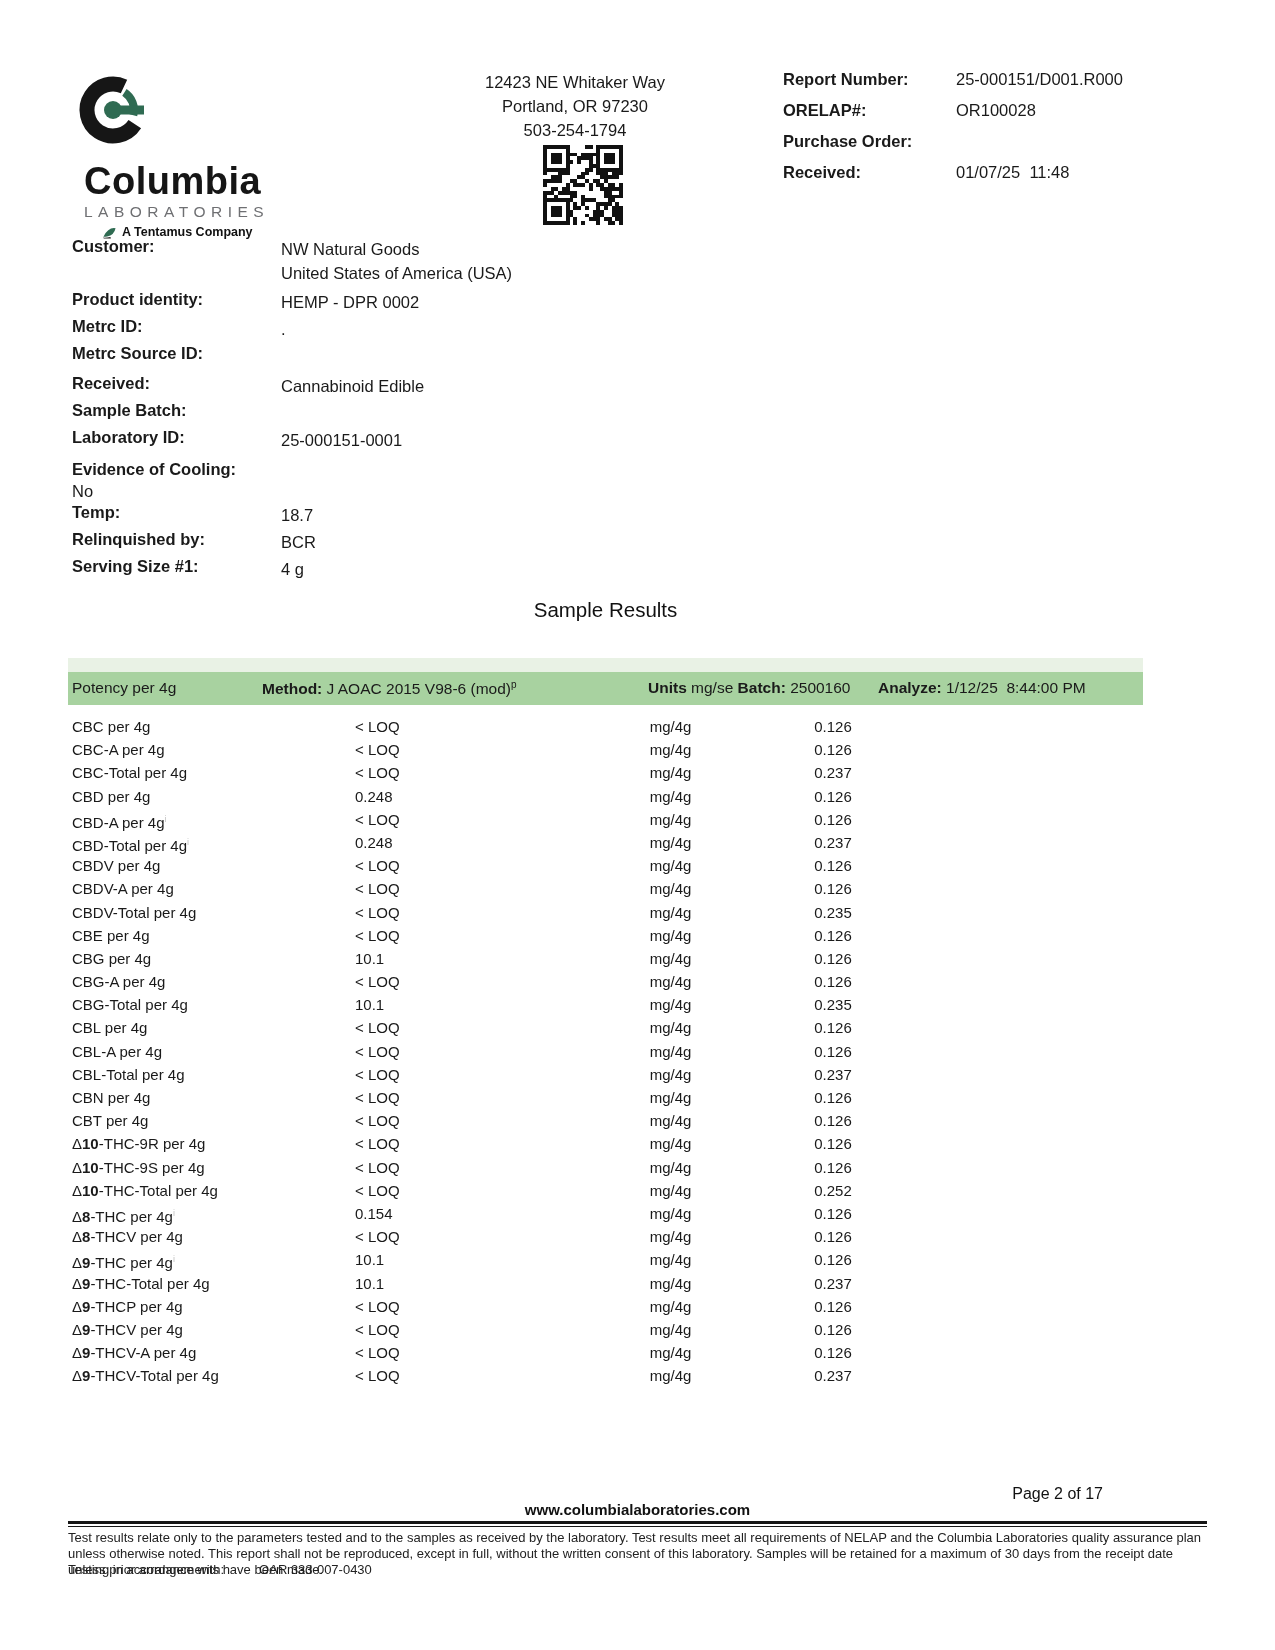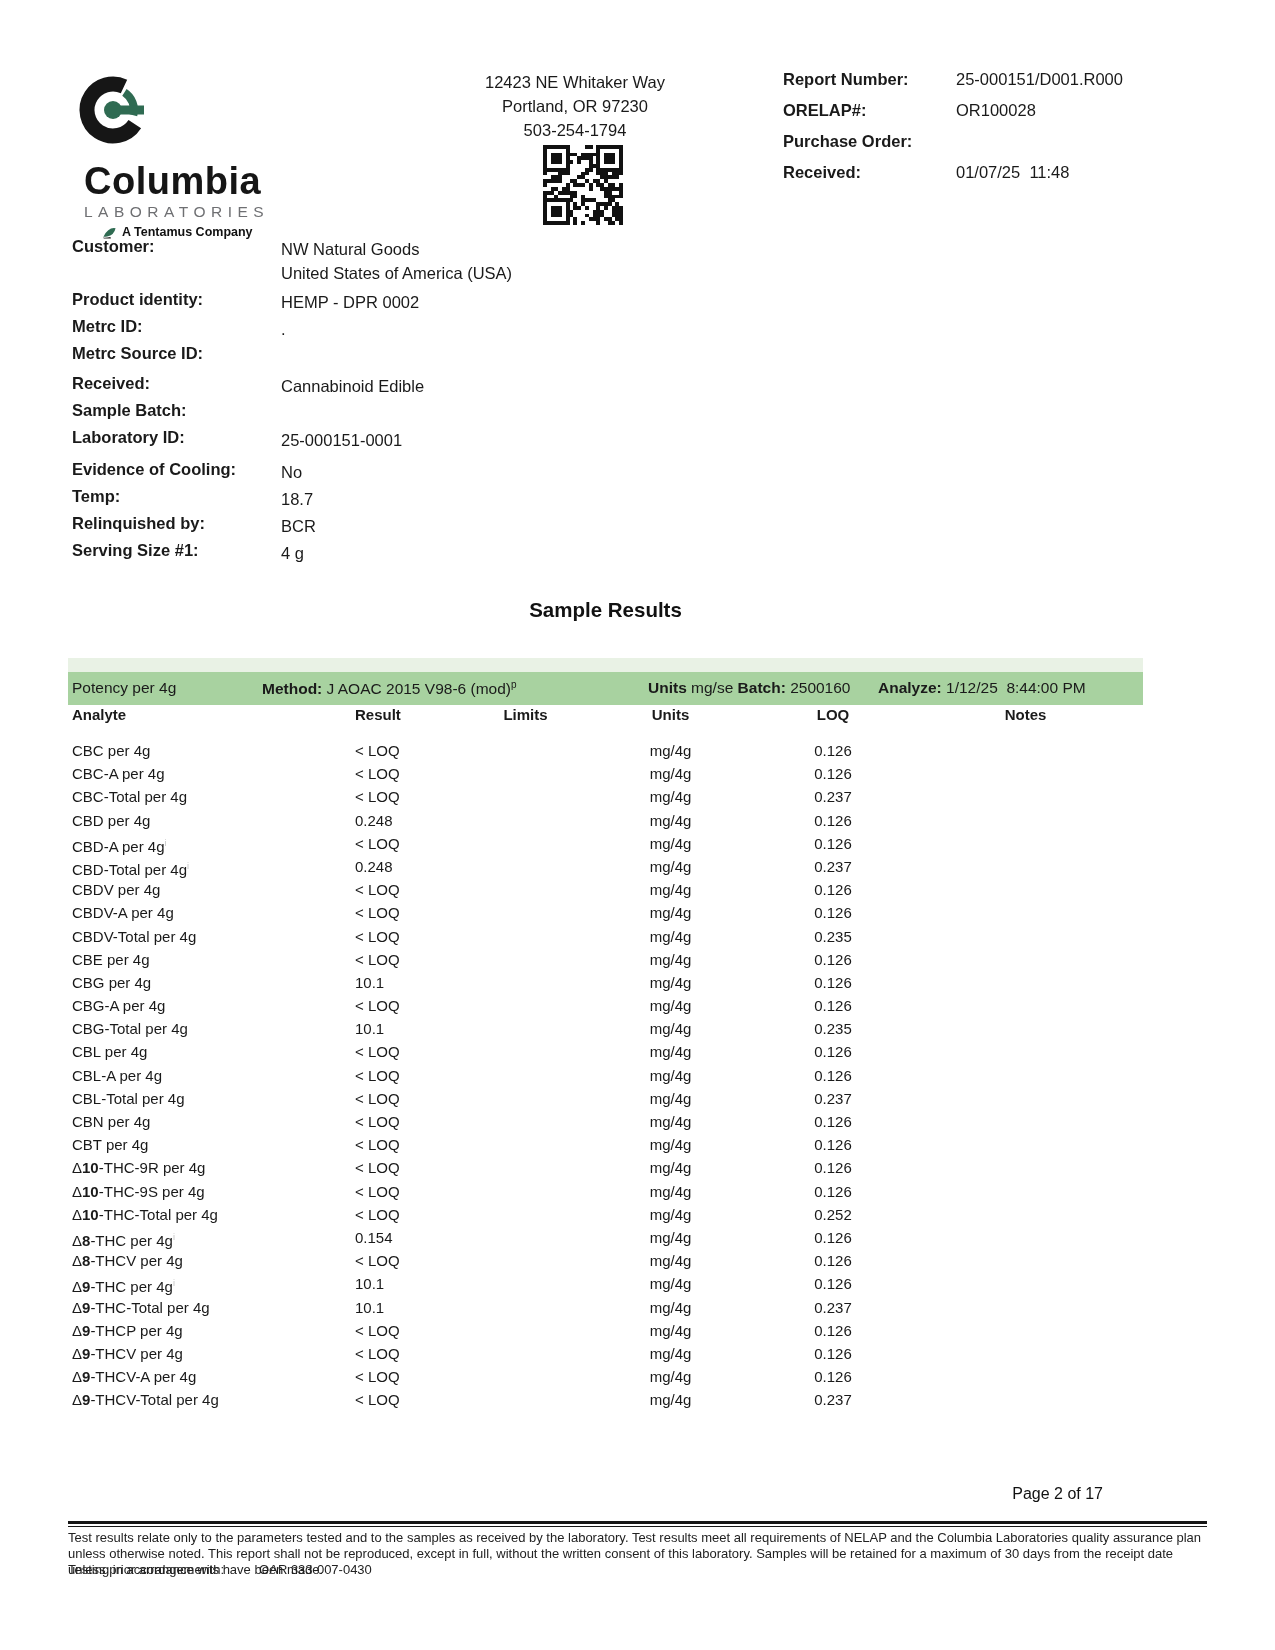--- a/index.html
+++ b/index.html
@@ -25,24 +25,24 @@
   .ri-label{width:165px;font-weight:bold;font-size:16.5px;}
   .ri-value{font-size:16.5px;white-space:pre;}
 
   
   .sample-info{position:absolute;left:72px;top:237px;width:700px;}
   .info-row{display:flex;min-height:27px;align-items:flex-start;}
   .info-label{width:209px;font-weight:bold;font-size:16.5px;}
   .info-value{font-size:16.5px;line-height:24px;}
   .sample-info .info-row:nth-child(2){margin-top:5px;}
   .sample-info .info-row:nth-child(5){margin-top:3px;}
-  .sample-info .info-row:nth-child(8){margin-top:5px;}
+  .sample-info .info-row:nth-child(8){margin-top:5px;flex-direction:column;}
 
   
-  .section-title{position:absolute;left:68px;top:598px;width:1075px;text-align:center;font-size:20.5px;font-weight:bold;color:#111;}
+  .section-title{position:absolute;left:68px;top:598px;width:1075px;text-align:center;font-size:20.5px;font-weight:normal;color:#111;}
   .band-light{position:absolute;left:68px;top:658px;width:1075px;height:14px;background:#e9f2e5;}
   .band{position:absolute;left:68px;top:672px;width:1075px;height:33px;background:#a8d2a0;font-size:15.5px;}
   .band span.seg{position:absolute;top:7px;}
   .band .seg1{left:4px;}
   .band .seg2{left:194px;}
   .band .seg3{left:580px;}
   .band .seg4{left:810px;}
   .band sup{font-size:10px;}
 
   .results{position:absolute;left:68px;top:706px;width:1075px;}
@@ -345,28 +345,20 @@
 
   <div class="band-light"></div>
   <div class="band">
     <span class="seg seg1">Potency per 4g</span>
     <span class="seg seg2"><b>Method:</b> <span>J AOAC 2015 V98-6 (mod)</span><sup>p</sup></span>
     <span class="seg seg3"><b>Units</b> <span>mg/se</span> <b>Batch:</b> <span>2500160</span></span>
     <span class="seg seg4"><b>Analyze:</b> <span class="pre">1/12/25  8:44:00 PM</span></span>
   </div>
 
   <div class="results">
-    <div class="grid-row results-header">
-        <div class="cell c0">Analyte</div>
-        <div class="cell c1">Result</div>
-        <div class="cell c2">Limits</div>
-        <div class="cell c3">Units</div>
-        <div class="cell c4">LOQ</div>
-        <div class="cell c5">Notes</div>
-      </div>
     <div class="results-rows">
         <div class="grid-row">
           <div class="cell c0">CBC per 4g</div>
           <div class="cell c1">&lt; LOQ</div>
           <div class="cell c2"></div>
           <div class="cell c3">mg/4g</div>
           <div class="cell c4">0.126</div>
           <div class="cell c5"></div>
         </div>
         <div class="grid-row">
@@ -590,19 +582,20 @@
           <div class="cell c1">&lt; LOQ</div>
           <div class="cell c2"></div>
           <div class="cell c3">mg/4g</div>
           <div class="cell c4">0.237</div>
           <div class="cell c5"></div>
         </div>
       </div>
   </div>
 
   <div class="page-number">Page 2 of 17</div>
+  <div class="website">www.columbialaboratories.com</div>
   <div class="footer-rule"></div>
   <div class="disclaimer">Test results relate only to the parameters tested and to the samples as received by the laboratory. Test results meet all requirements of NELAP and the Columbia Laboratories quality assurance plan unless otherwise noted. This report shall not be reproduced, except in full, without the written consent of this laboratory. Samples will be retained for a maximum of 30 days from the receipt date unless prior arrangements have been made.</div>
   <div class="accordance">
     <span>Testing in accordance with:</span><span class="val">OAR 333-007-0430</span>
   </div>
 
 </div>
 
 </body></html>

